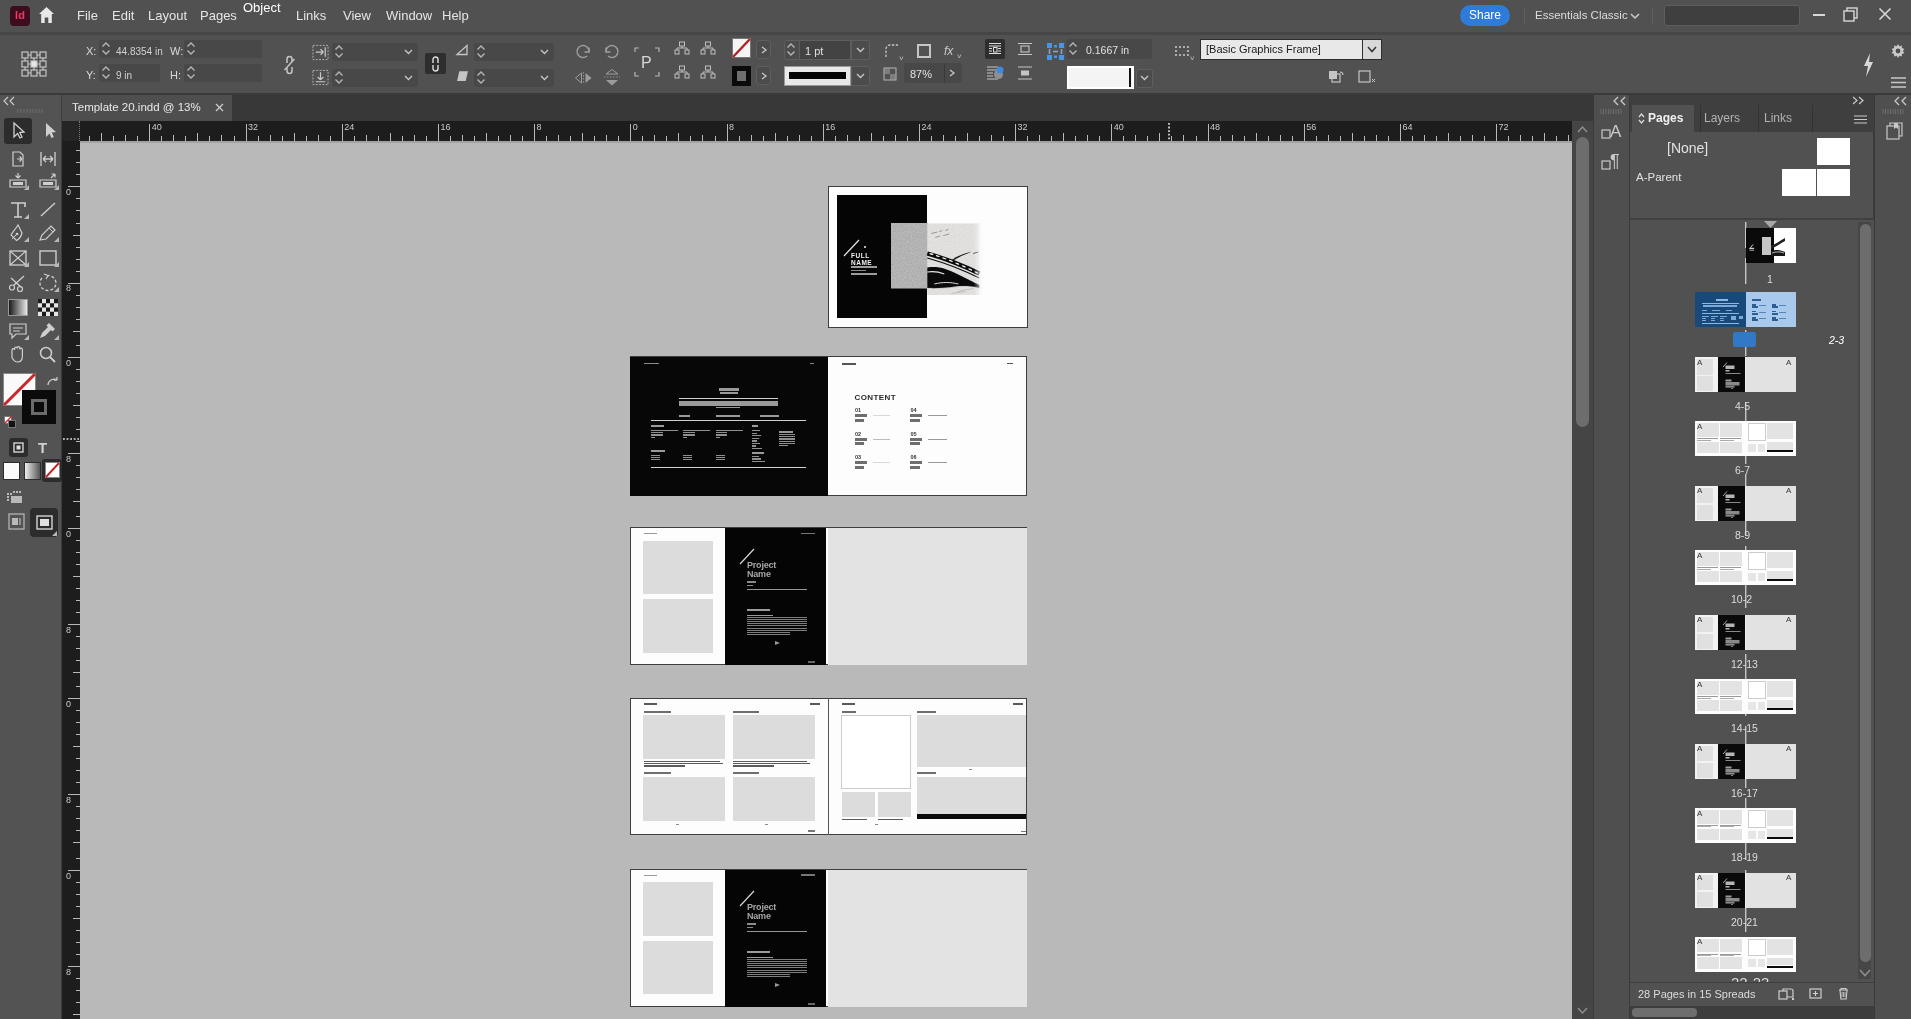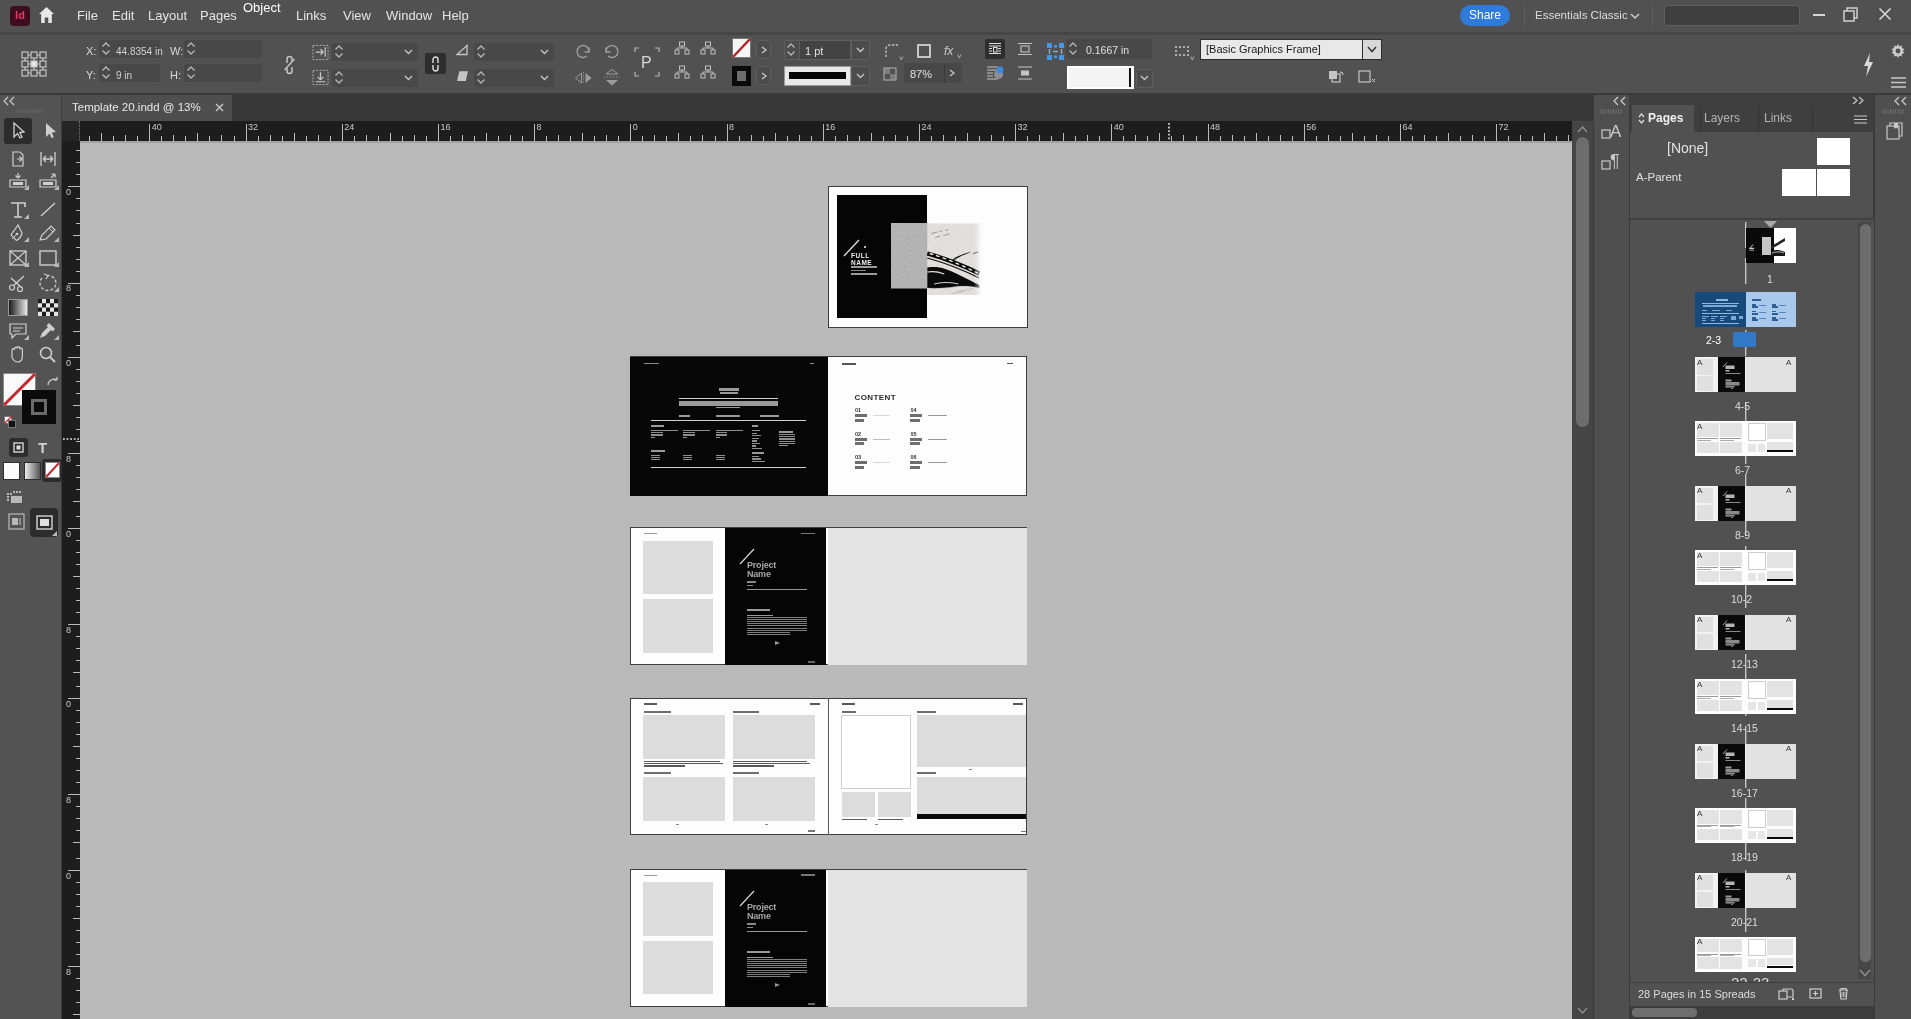--- a/index.html
+++ b/index.html
@@ -1054,21 +1054,21 @@
 <div class="a" style="left:1772px;top:310.5px;width:4px;height:1.5px;background:#2c5e93;"></div>
 <div class="a" style="left:1772px;top:312.8px;width:5.5px;height:2px;background:#2c5e93;"></div>
 <div class="a" style="left:1778.5px;top:311.5px;width:7px;height:0.7px;background:#5585b8;"></div>
 <div class="a" style="left:1752px;top:317px;width:4px;height:1.5px;background:#2c5e93;"></div>
 <div class="a" style="left:1752px;top:319.3px;width:5.5px;height:2px;background:#2c5e93;"></div>
 <div class="a" style="left:1758.5px;top:318px;width:7px;height:0.7px;background:#5585b8;"></div>
 <div class="a" style="left:1772px;top:317px;width:4px;height:1.5px;background:#2c5e93;"></div>
 <div class="a" style="left:1772px;top:319.3px;width:5.5px;height:2px;background:#2c5e93;"></div>
 <div class="a" style="left:1778.5px;top:318px;width:7px;height:0.7px;background:#5585b8;"></div>
 <div class="a" style="left:1732.5px;top:332px;width:23px;height:14.5px;background:#3178c6;border-radius:2px;"></div>
-<div class="t" style="left:1706px;top:333.5px;font-size:10.5px;color:#fff;">2-3</div>
+<div class="t" style="left:1829px;top:333.5px;font-size:10.5px;color:#fff;font-style:italic;">2-3</div>
 <div class="a" style="left:1695px;top:357px;width:50.5px;height:35px;background:#f2f2f2;"></div>
 <div class="a" style="left:1697px;top:359px;width:16px;height:15.5px;background:#e0e0e0;"></div>
 <div class="a" style="left:1697px;top:376px;width:16px;height:15px;background:#e0e0e0;"></div>
 <div class="t" style="left:1697px;top:357.5px;font-size:8px;color:#333;">A</div>
 <div class="a" style="left:1718.4px;top:357px;width:27px;height:35px;background:#0a0a0a;"></div>
 <svg class="ico" style="left:1722px;top:361px" width="20" height="28" viewBox="0 0 20 28">
       <path d="M1 6 L5 1.5" stroke="#ccc" stroke-width="0.8"></path>
       <rect x="3.5" y="4.5" width="9" height="3.5" fill="#b5b5b5"></rect>
       <rect x="3.5" y="9" width="4" height="1.5" fill="#b5b5b5"></rect>
       <rect x="3.5" y="12" width="15" height="0.9" fill="#999"></rect>

